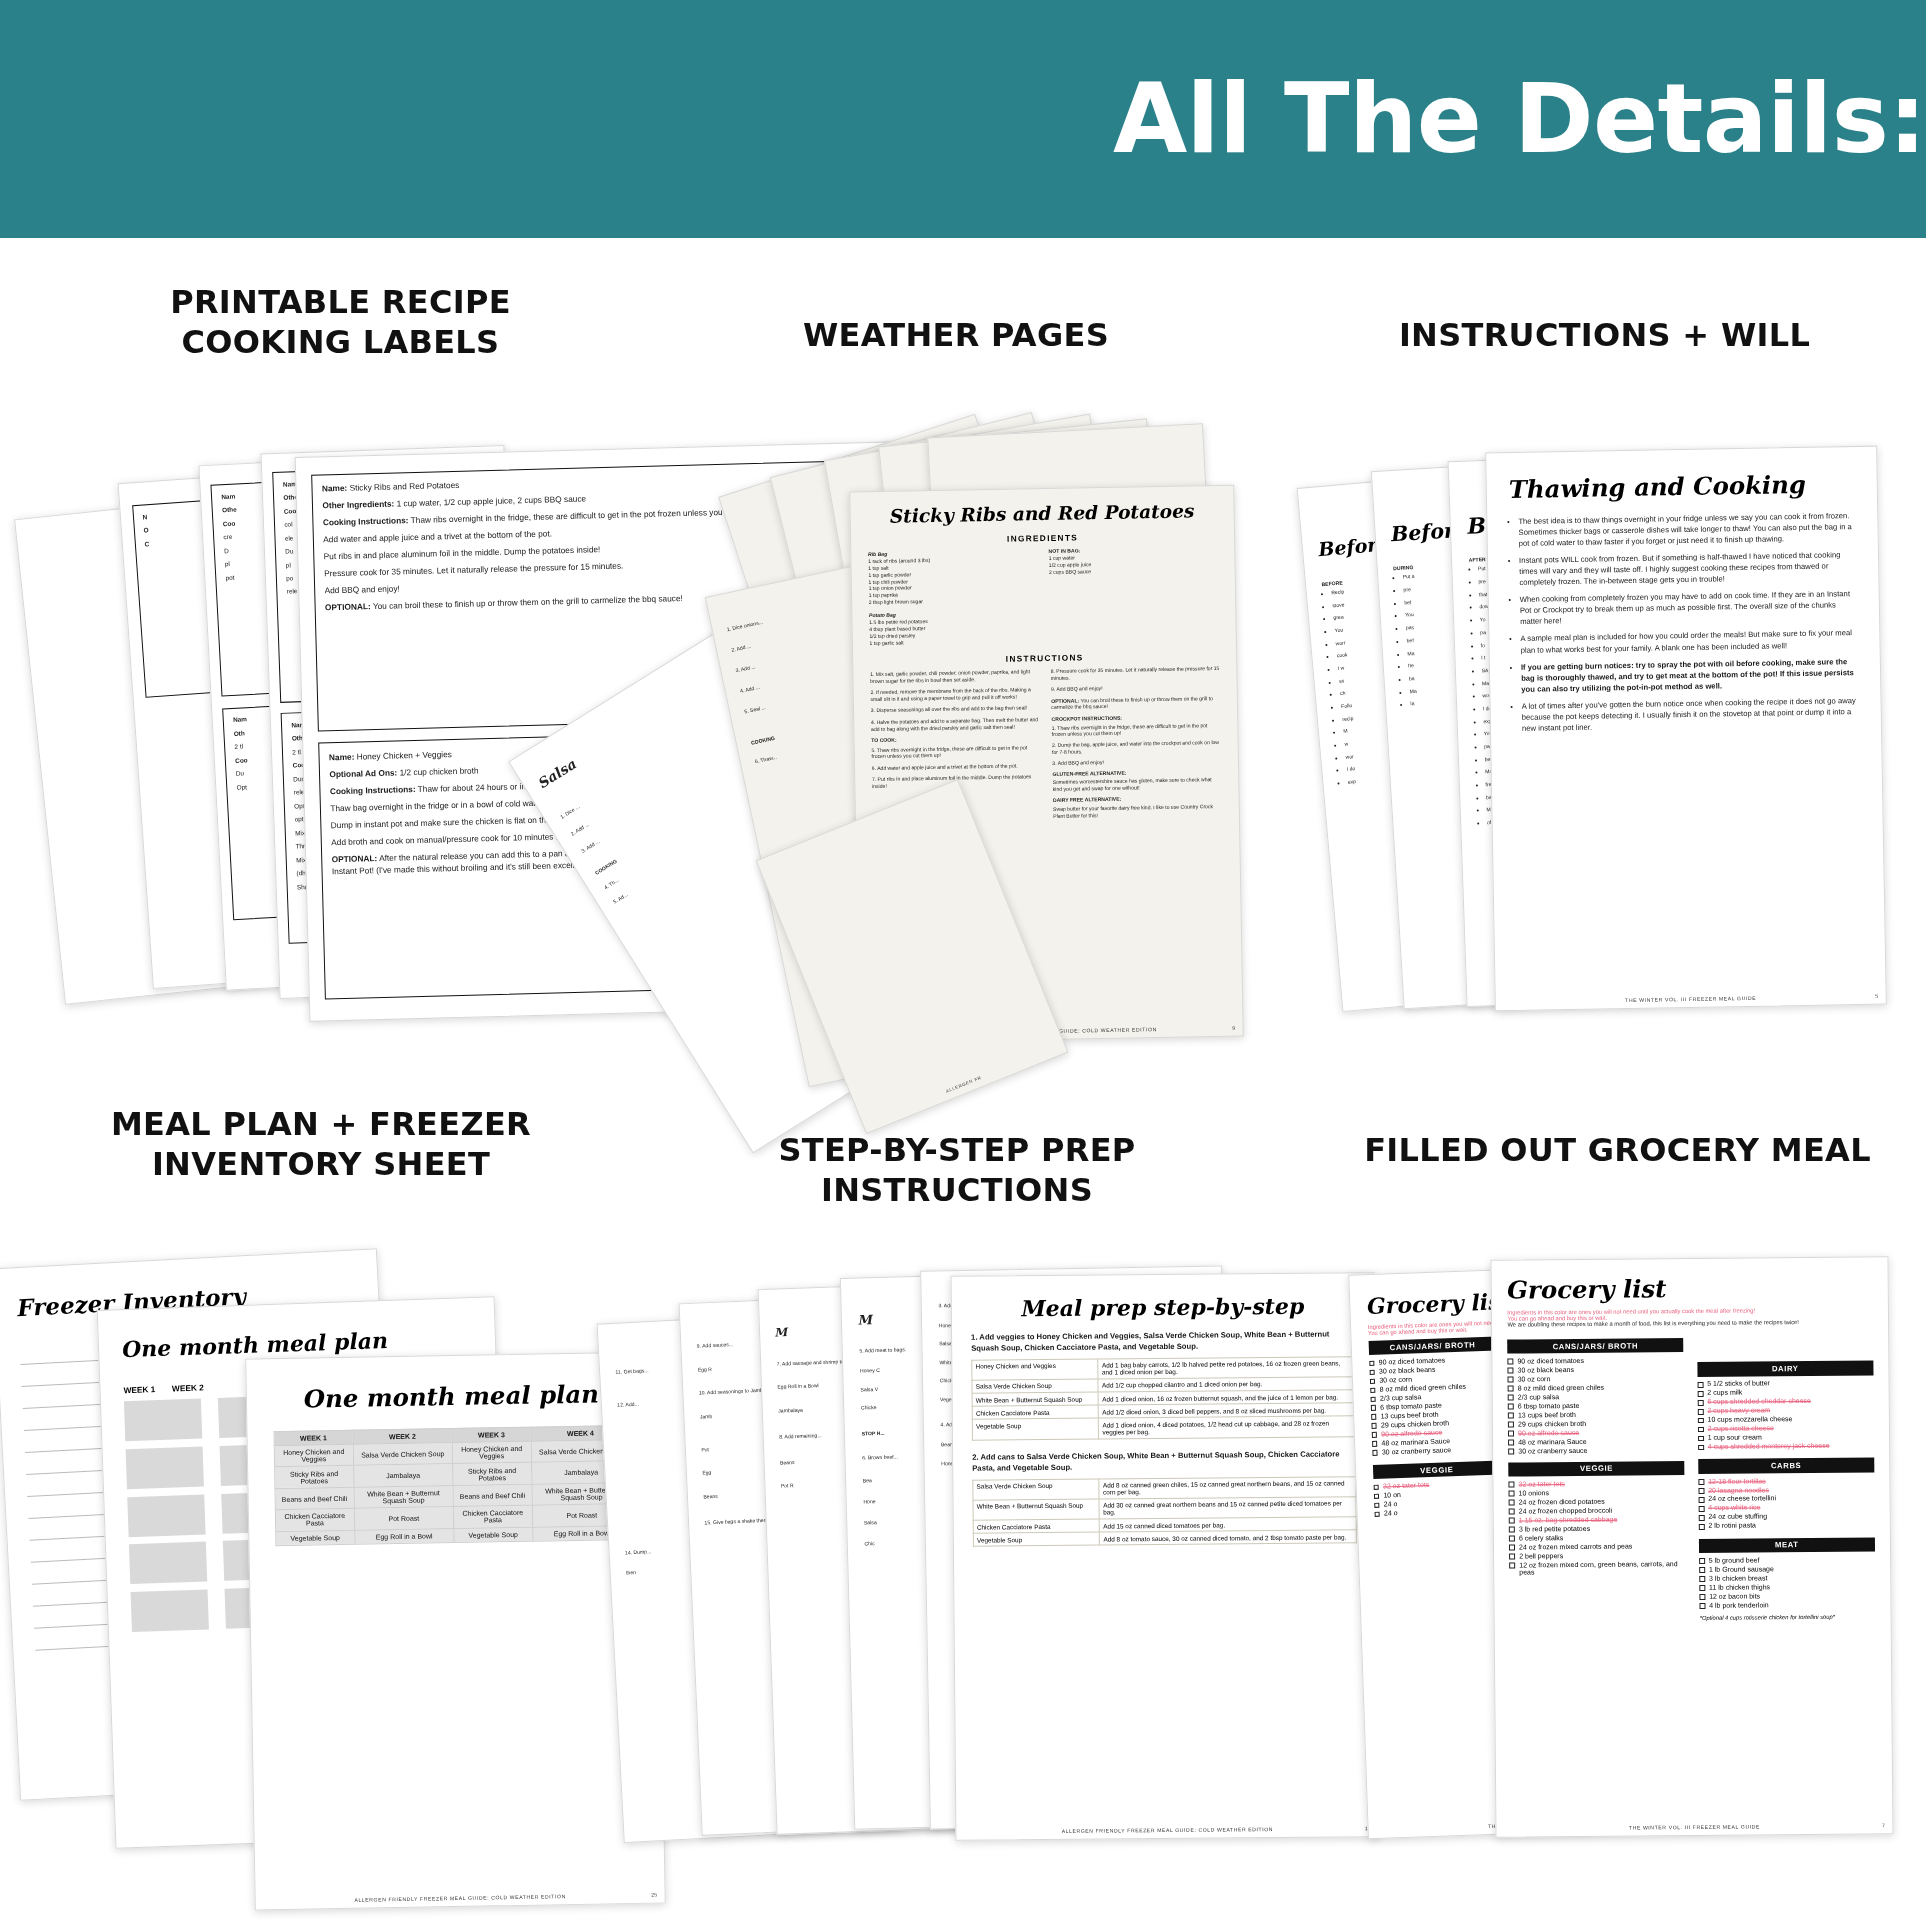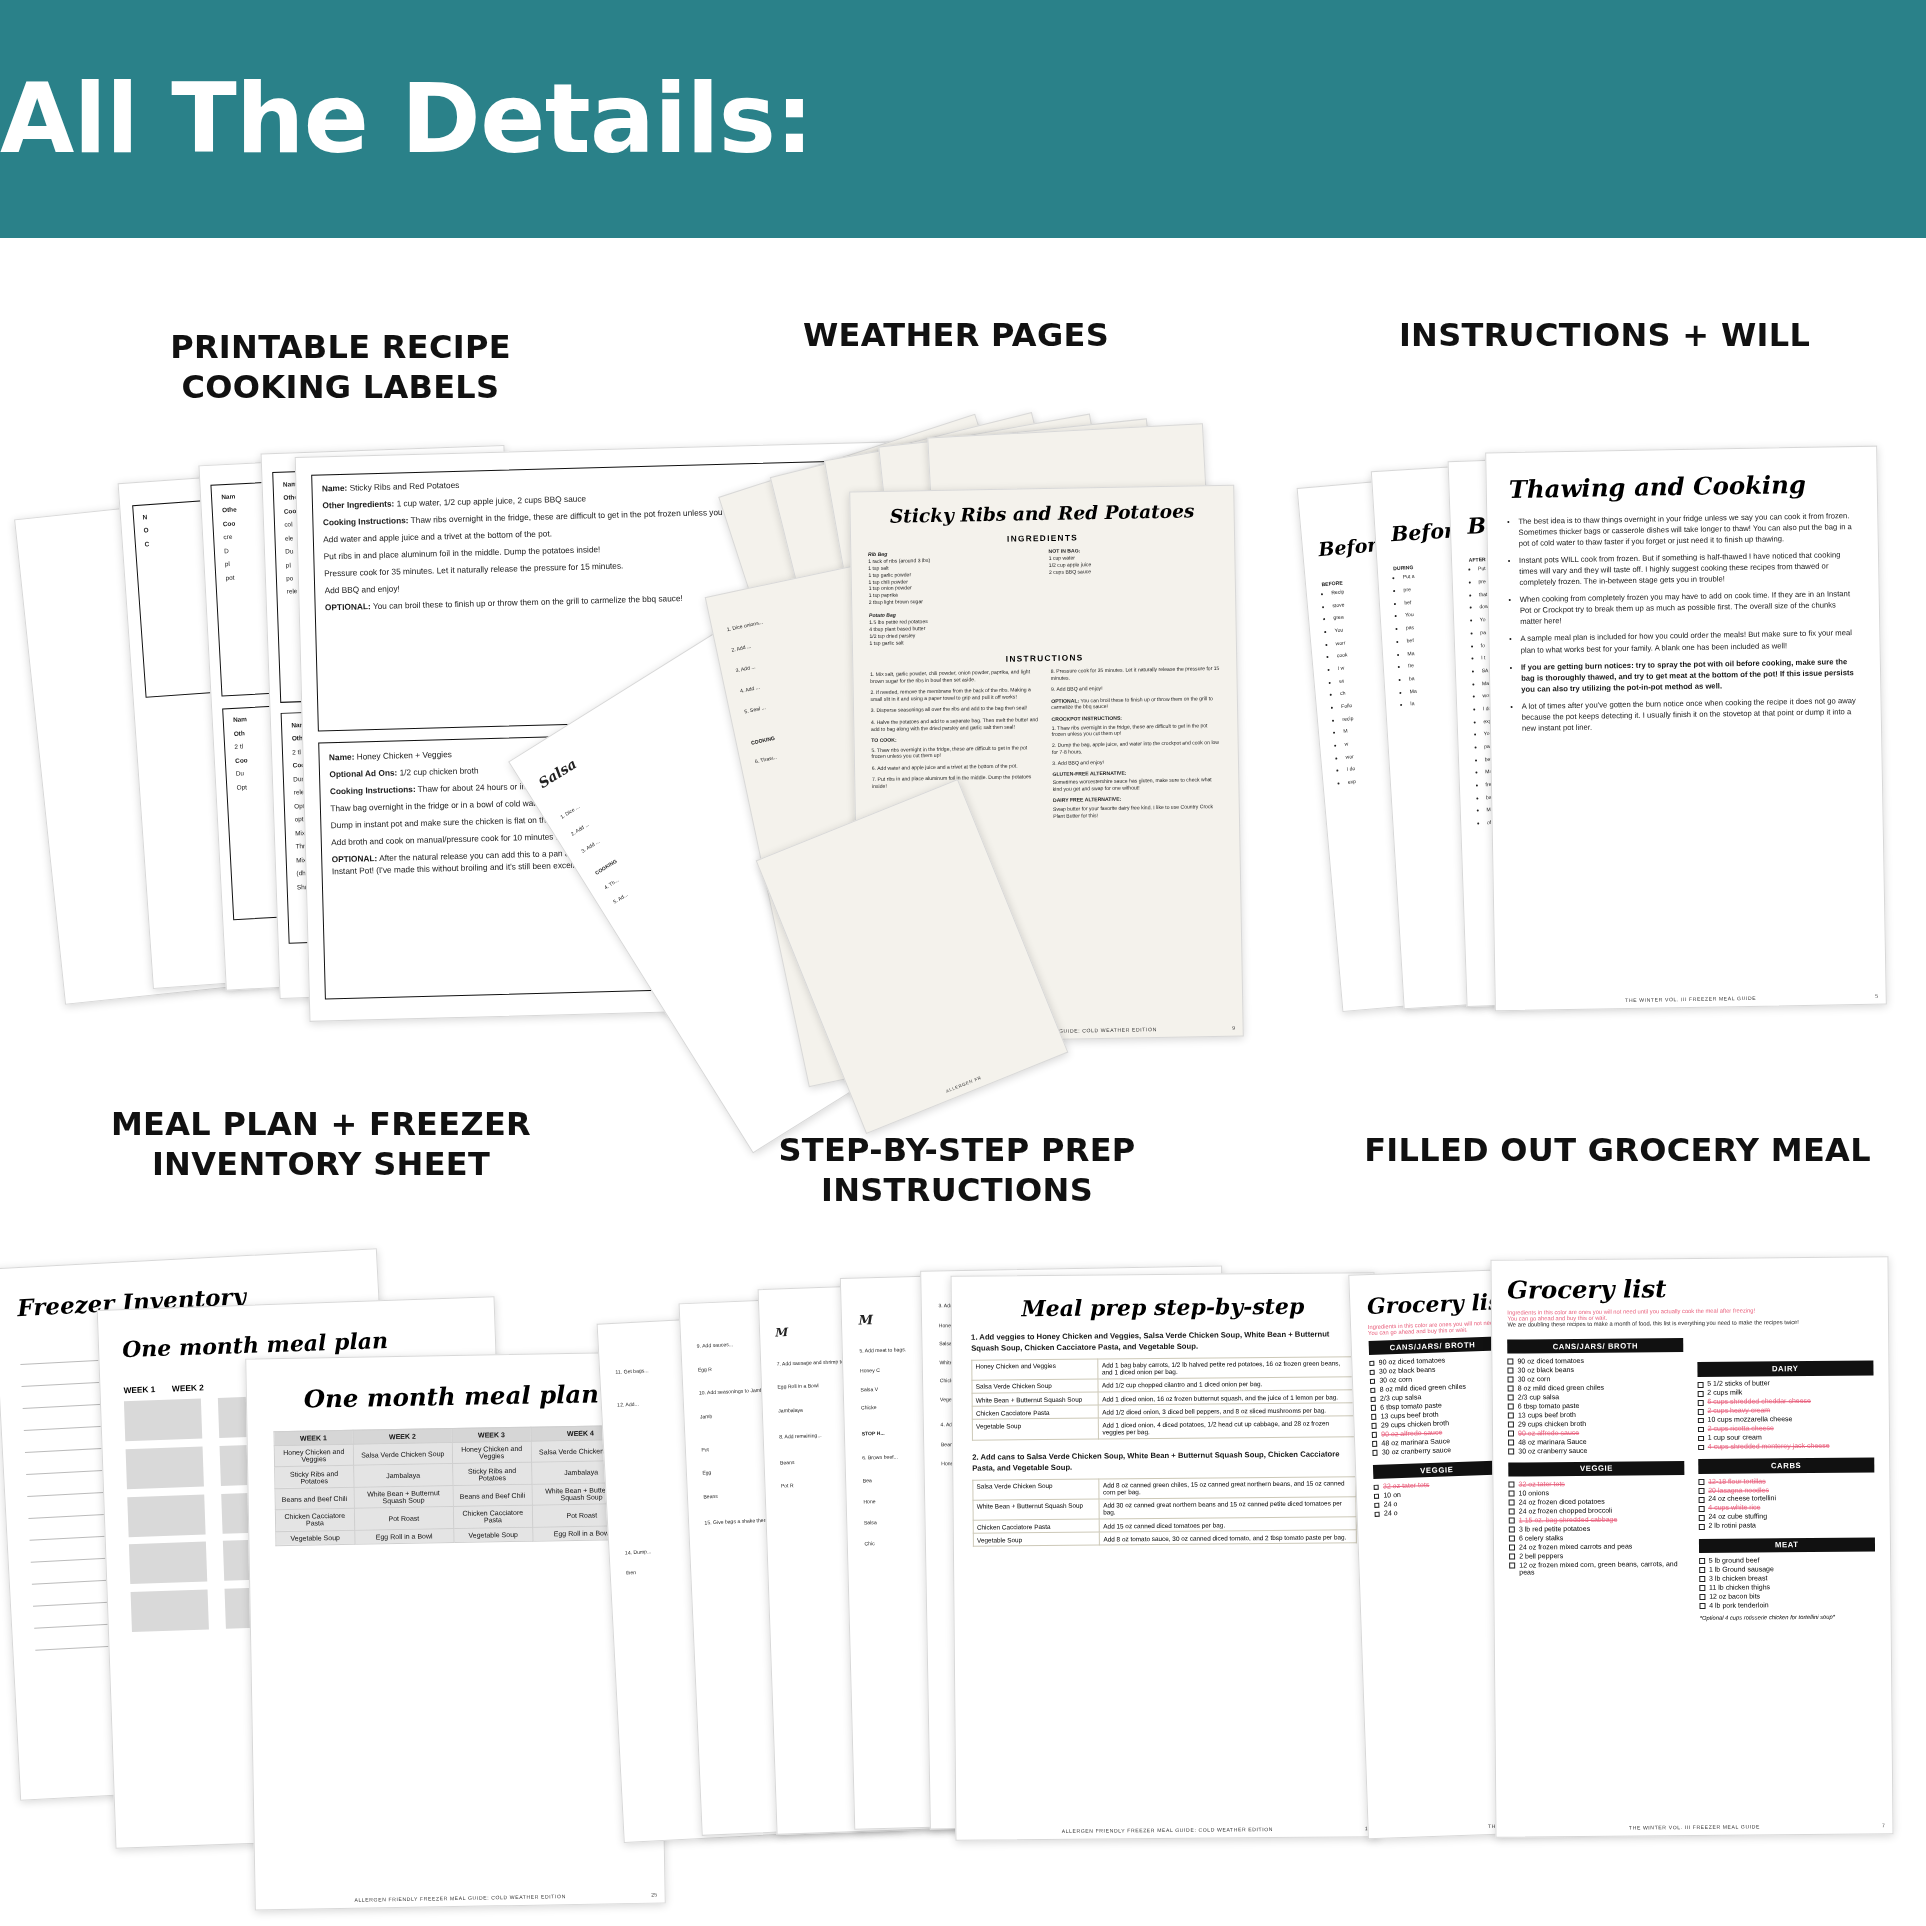--- a/index.html
+++ b/index.html
@@ -8,21 +8,21 @@
     width:1926px; height:1926px;
     background:#ffffff;
     font-family:"Liberation Sans", sans-serif;
     overflow:hidden;
     position:relative;
   }
   
   .banner {
     width:1926px; height:238px;
     background:#2a8189;
-    display:flex; align-items:center; justify-content:flex-start;
+    display:flex; align-items:center; justify-content:flex-end;
   }
   .banner h1 {
     margin:0;
     color:#ffffff;
     font-size:96px;
     font-weight:bold;
     letter-spacing:-0.6px;
     font-family:"DejaVu Sans", sans-serif;
   }
   
@@ -92,21 +92,21 @@
   ul.bul { margin:2.6px 0 0 9px; padding:0; }
   ul.bul li { margin-bottom:5.8px; }
 </style>
 </head>
 <body>
 
 <div class="banner">
   <h1>All The Details:</h1>
 </div>
 
-<div class="sec-title" style="left:116px; top:282px; width:449px; white-space:pre-line;margin-top:45px;">PRINTABLE RECIPE
+<div class="sec-title" style="left:116px; top:282px; width:449px; white-space:pre-line;">PRINTABLE RECIPE
 COOKING LABELS</div>
 <div class="sec-title" style="left:770px; top:315px; width:372px;">WEATHER PAGES</div>
 <div class="sec-title" style="left:1335px; top:315px; width:539px;">INSTRUCTIONS + WILL</div>
 <div class="sec-title" style="left:77px; top:1104px; width:488px; white-space:pre-line;">MEAL PLAN + FREEZER
 INVENTORY SHEET</div>
 <div class="sec-title" style="left:726px; top:1130px; width:462px; white-space:pre-line;">STEP-BY-STEP PREP
 INSTRUCTIONS</div>
 <div class="sec-title" style="left:1335px; top:1130px; width:565px;">FILLED OUT GROCERY MEAL</div>
 
 <div class="sheet" style="left:39px; top:507px; width:212px; height:488px; transform:rotate(-6deg);"></div>

